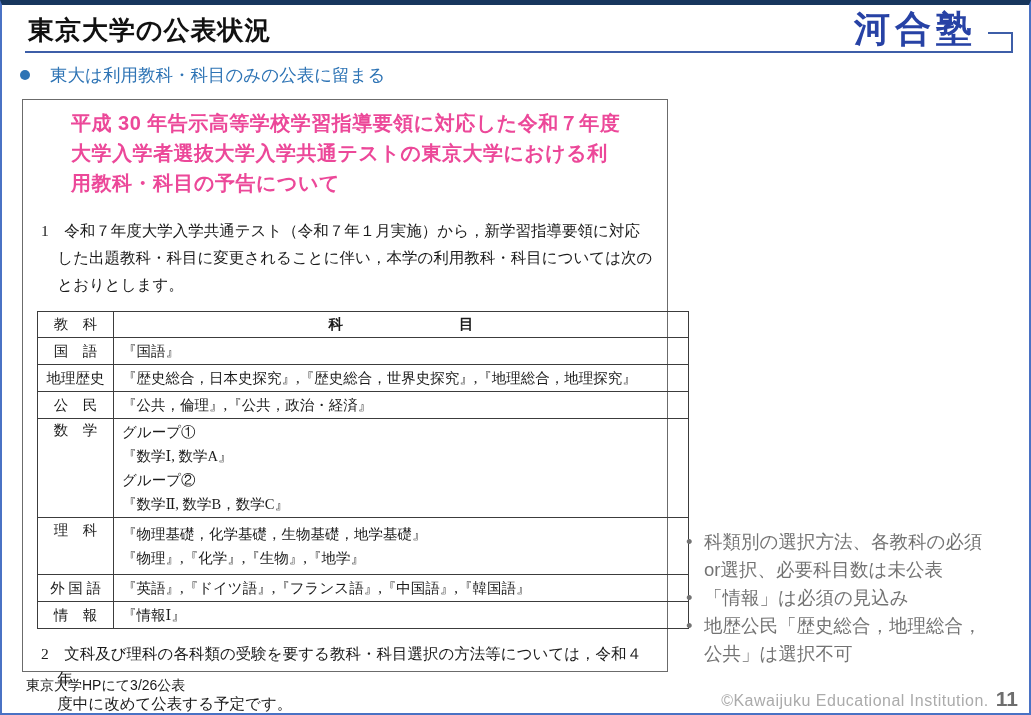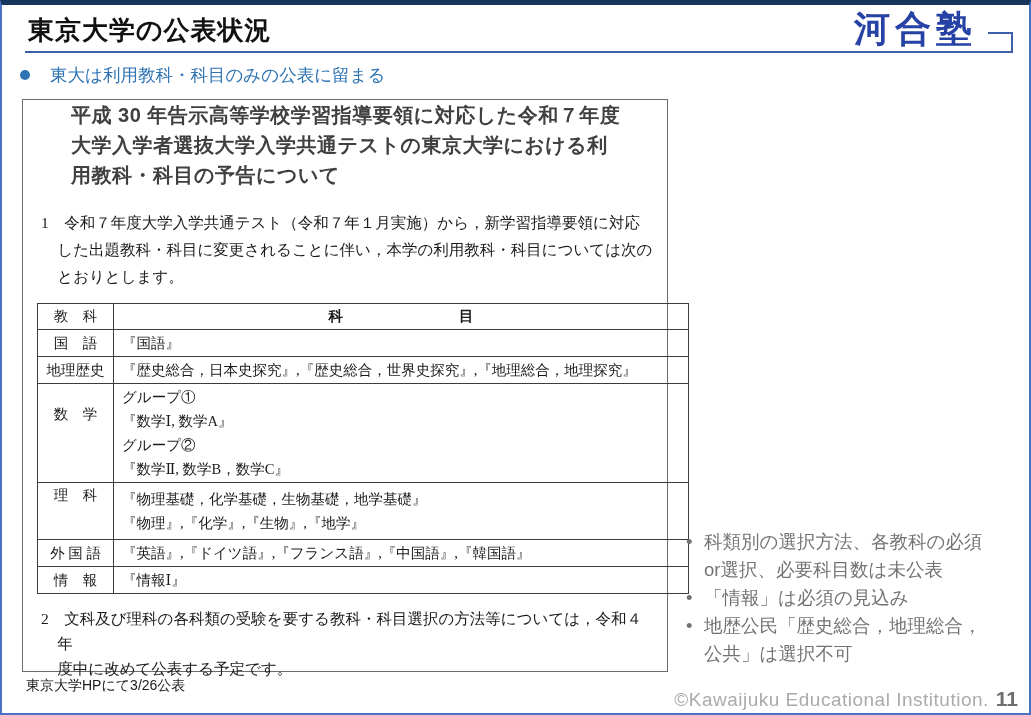--- a/index.html
+++ b/index.html
@@ -29,22 +29,22 @@
     position:absolute; left:20px; top:63px; display:flex; align-items:center; gap:20px;
     color:#2e74b5; font-size:17.5px;text-align:right;
   }
   .key-bullet { width:10px; height:10px; border-radius:50%; background:#2e74b5; flex:0 0 auto; }
   
   .doc {
     position:absolute; left:22px; top:99px; width:646px; height:573px;
     border:1px solid #6b6b6b; background:#fff; color:#1a1a1a;
   }
   .doc-title {
-    margin:0 8px 0 48px; font-size:20px; font-weight:bold; line-height:30px;
-    white-space:pre-line; color:#404040; letter-spacing:0.5px;
+    margin:8px 8px 0 48px; font-size:20px; font-weight:bold; line-height:30px;
+    white-space:pre-line; color:#ec4899; letter-spacing:0.5px;
   }
   .doc-para {
     font-family:"Liberation Serif","DejaVu Serif",serif; font-size:15.5px; line-height:27px;
     margin:19px 12px 0 18px; padding-left:1.05em; text-indent:-1.05em; white-space:pre-line;
   }
   .doc-para.second { line-height:25px; margin-top:12px; }
   .subjects-table {
     border-collapse:collapse; margin:13px 0 0 14px; width:652px;
     font-family:"Liberation Serif","DejaVu Serif",serif; font-size:14.5px; color:#1a1a1a;
     table-layout:fixed;
@@ -61,21 +61,21 @@
   
   .notes {
     position:absolute; left:684px; top:528px; width:332px; margin:0; padding:0;
     font-size:18.5px; line-height:28px; color:#737373; list-style:none;
   }
   .notes li { position:relative; padding-left:20px; white-space:pre-line; }
   .notes li::before { content:"\2022"; position:absolute; left:2px; top:0; }
   
   .source-note { position:absolute; left:26px; top:677px; font-size:14px; color:#1a1a1a; }
   .footer { position:absolute; right:13px; bottom:4px; display:flex; align-items:baseline; gap:7px; }
-  .copyright { font-size:19px; color:#ababab; letter-spacing:0.5px; }
+  .copyright { font-size:16px; color:#ababab; letter-spacing:0.5px; }
   .page-num { font-size:21px; color:#6e6e6e; font-weight:bold; }
 </style>
 </head>
 <body>
 
 <div class="slide-frame"></div>
 
 <div class="slide-title">東京大学の公表状況</div>
 <div class="logo">河合塾</div>
 <div class="rule-main"></div>
@@ -102,22 +102,26 @@
         <th style="text-align:center;margin-top:34px;">科　　　　　　　　目</th>
       </tr>
       <tr class="h-sm">
         <td class="subject">国　語</td>
         <td class="courses">『国語』</td>
       </tr>
       <tr class="h-sm dashed">
         <td class="subject">地理歴史</td>
         <td class="courses">『歴史総合，日本史探究』,『歴史総合，世界史探究』,『地理総合，地理探究』</td>
       </tr>
+      <tr class="h-sm">
+        <td class="subject">公　民</td>
+        <td class="courses">『公共，倫理』,『公共，政治・経済』</td>
+      </tr>
       <tr class="h-lg">
-        <td class="subject" style="vertical-align:top; padding-top:21px;">数　学</td>
+        <td class="subject" style="vertical-align:top; padding-top:2px;">数　学</td>
         <td class="courses">グループ①
 『数学Ⅰ, 数学A』
 グループ②
 『数学Ⅱ, 数学B，数学C』</td>
       </tr>
       <tr class="h-md">
         <td class="subject" style="vertical-align:top; padding-top:3px;">理　科</td>
         <td class="courses">『物理基礎，化学基礎，生物基礎，地学基礎』
 『物理』,『化学』,『生物』,『地学』</td>
       </tr>

